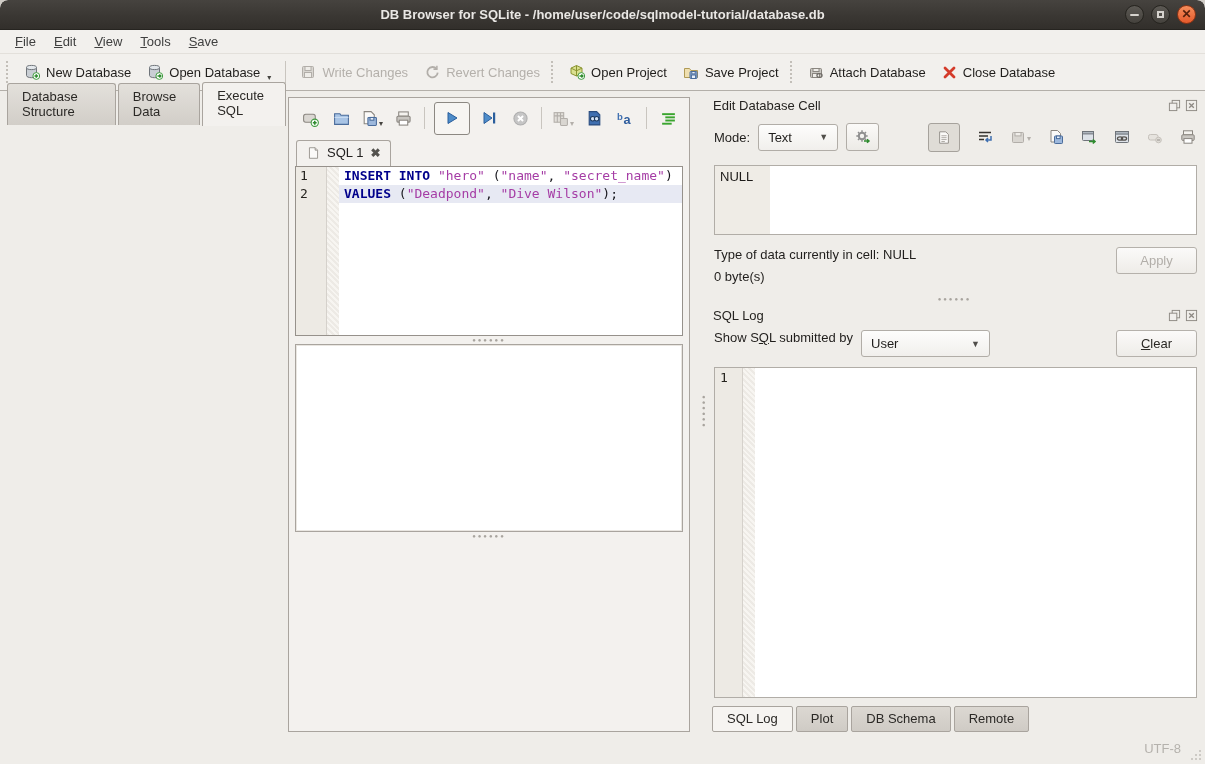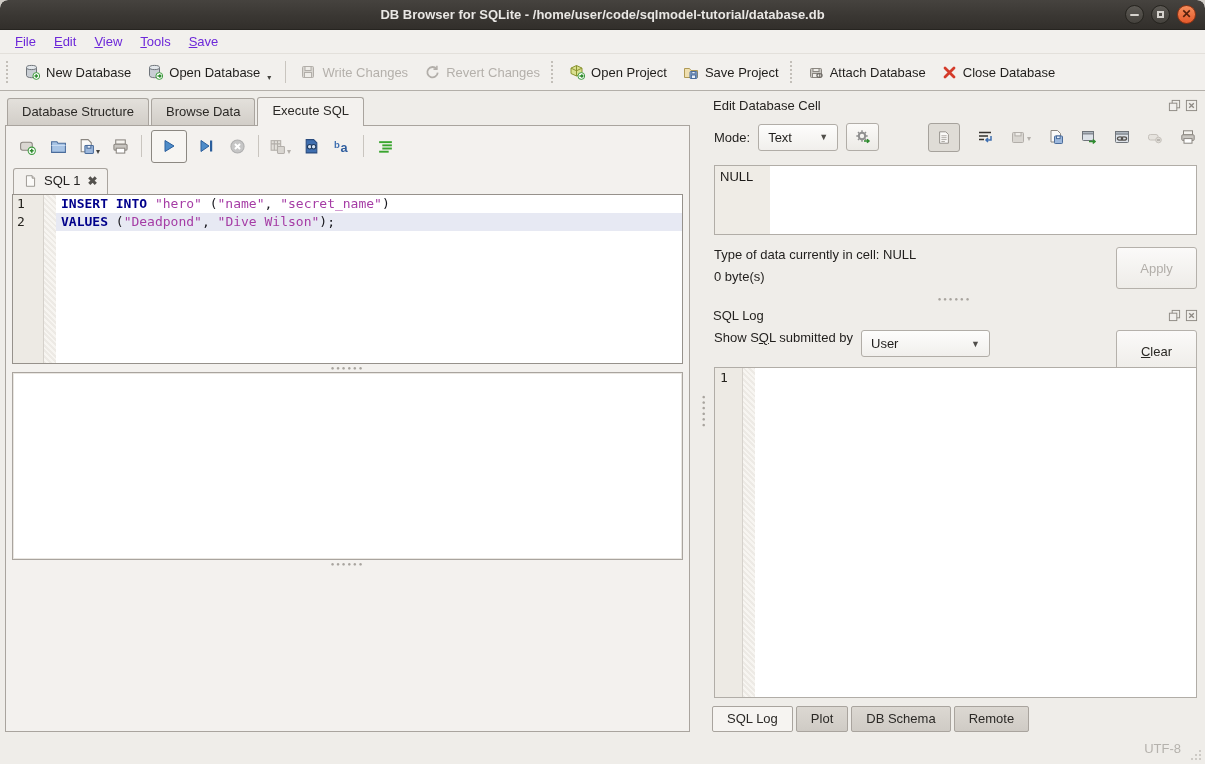--- a/index.html
+++ b/index.html
@@ -17,36 +17,36 @@
         background:linear-gradient(#5C5954,#45423D); border:1px solid #26241f;
         display:flex; align-items:center; justify-content:center; }
   .wb .bar { width:9px; height:2px; background:#D6D3CE; border-radius:1px; }
   .wb .sq  { width:7px; height:7px; border:2px solid #D6D3CE; }
   .wb.close { background:linear-gradient(#F58E5C,#E4592B); border-color:#8F3414; }
   .wb.close .x { color:#55200C; font-size:12px; font-weight:bold; line-height:1; margin-top:-1px; }
 
   
   .menubar { height:24px; flex:0 0 24px; background:#F2F0ED; display:flex; align-items:center;
              padding-left:6px; border-bottom:1px solid #E3E0DB; }
-  .menu-item { display:inline-block; padding:3px 9px; font-size:13px; color:#6d28d9; }
+  .menu-item { display:inline-block; padding:3px 9px; font-size:13px; color:#404040; }
   .menu-item::first-letter { text-decoration:underline; }
 
   
   .toolbar { height:37px; flex:0 0 37px; background:#F2F0ED; display:flex; align-items:center;
              padding:0 3px; border-bottom:1px solid #B3AFA9; }
   .tb-handle { width:4px; height:22px; border-left:2px dotted #C3BFB9; margin:0 6px 0 3px; }
   .tb-sep { width:1px; height:22px; background:#C9C5BF; margin:0 6px; }
   .tb-btn { display:flex; align-items:center; gap:6px; padding:4px 8px; font-size:13px; color:#201E1C; }
   .tb-btn.disabled { color:#B4B0AB; }
   .caret { font-size:8px; color:#45433F; transform:translateY(5px); margin-left:1px; }
   .caret.gray { color:#B4B0AB; }
 
   
   .content { flex:1; display:flex; min-height:0; }
-  .left-pane { width:702px; flex:0 0 702px; display:flex; flex-direction:column; padding:6px 12px 0 5px; }
+  .left-pane { width:702px; flex:0 0 702px; display:flex; flex-direction:row; padding:6px 12px 0 5px; }
   .vsplit { width:4px; display:flex; align-items:center; justify-content:center; }
   .vdots { color:#A8A49E; font-size:6px; letter-spacing:2px; transform:rotate(90deg); }
 
   
   .main-tabs { display:flex; margin-left:2px; height:28px; align-items:flex-end; }
   .tab { padding:5px 14px 6px; font-size:13px; color:#2B2926; border:1px solid #A9A49E; border-bottom:none;
          background:linear-gradient(#E3E0DB,#D2CEC8); border-radius:3px 3px 0 0; margin-right:2px; }
   .tab.active { background:#F3F1EE; position:relative; z-index:3; padding-bottom:8px; margin-bottom:-1px; }
 
   .left-frame { border:1px solid #A9A49E; background:#F3F1EE; flex:1; display:flex; flex-direction:column;
@@ -106,21 +106,21 @@
   .cell-toolbar { margin-left:auto; display:flex; align-items:center; gap:17px; padding-right:2px; }
   .pressed { border:1px solid #A6A29C; border-radius:3px; background:#DFDCD6; padding:6px 8px; display:flex; }
 
   .cell-editor { margin:6px 1px 0 3px; border:1px solid #B1ADA7; height:70px; flex:0 0 70px;
                  background:#fff; position:relative; }
   .cell-editor::before { content:""; position:absolute; left:0; top:0; bottom:0; width:55px; background:#EFECE6; }
   .null-label { position:absolute; left:5px; top:3px; font-size:13px; color:#1C1A18; z-index:1; }
 
   .info-row { display:flex; padding:12px 1px 0 3px; height:58px; flex:0 0 58px; }
   .info-col { display:flex; flex-direction:column; gap:7px; font-size:13px; color:#201E1C; }
-  .btn { height:42px; padding:0 4px; width:81px; border:1px solid #B5B1AB; border-radius:3px;
+  .btn { height:27px; padding:0 4px; width:81px; border:1px solid #B5B1AB; border-radius:3px;
          background:linear-gradient(#FBFAF9,#EEECE8); font-size:13px; color:#2A2824; font-family:inherit; }
   .btn.disabled { color:#B2AEA9; }
   .btn .lbl { display:inline-block; }
   .btn .lbl.mnem::first-letter { text-decoration:underline; }
   .apply-slot { margin-left:auto; }
 
   .dock-splitter { height:12px; flex:0 0 12px; display:flex; align-items:center; justify-content:center; }
   .filter-row { display:flex; align-items:flex-start; gap:8px; padding:5px 1px 9px 3px; font-size:13px; color:#201E1C; height:42px; flex:0 0 42px; }
   .mn-u { text-decoration:underline; }
   .filter-row .btn { margin-left:auto; }

